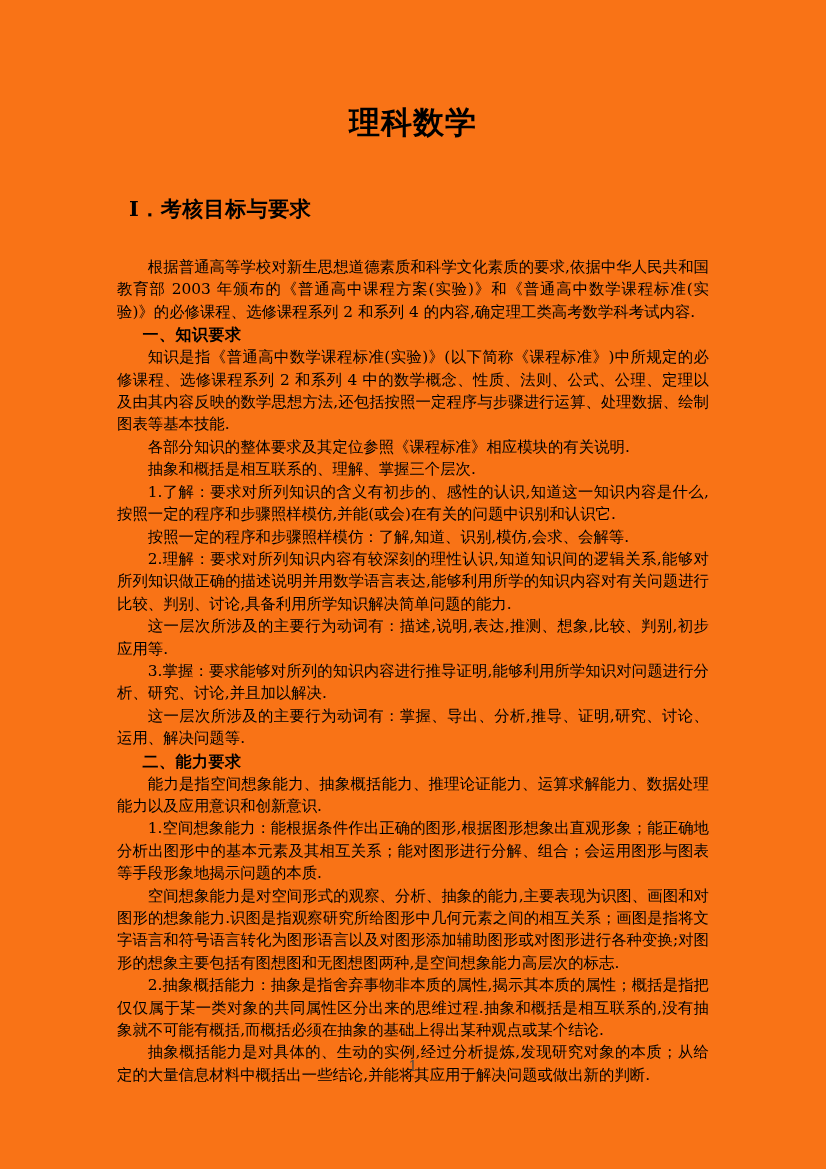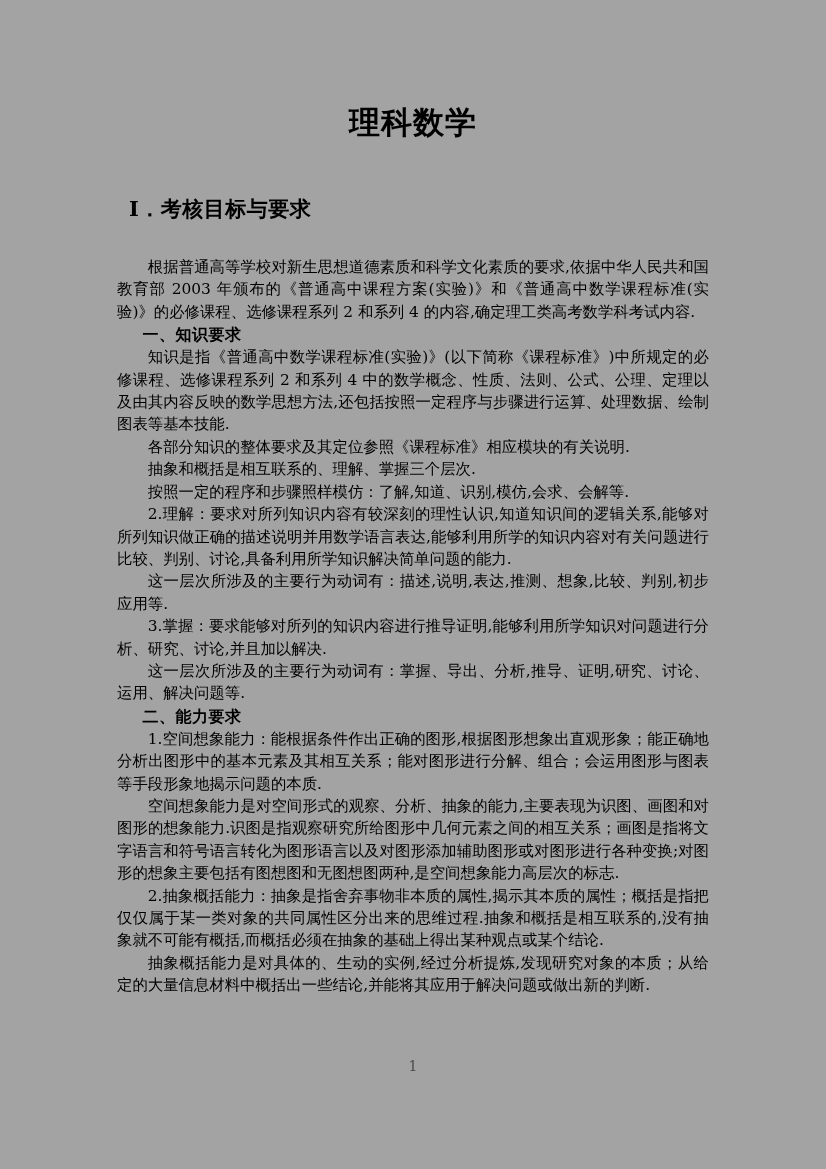--- a/index.html
+++ b/index.html
@@ -8,21 +8,21 @@
     background: #ffffff;
   }
   body {
     font-family: "DejaVu Serif", "Liberation Serif", serif;
     color: #000000;
   }
   .page {
     position: relative;
     width: 826px;
     height: 1169px;
-    background: #a3a3a3;
+    background: #f97316;
     box-sizing: border-box;
     overflow: hidden;
   }
   .content {
     position: absolute;
     left: 117px;
     top: 0;
     width: 592px;
   }
   .doc-title {
@@ -93,33 +93,35 @@
       <p class="para">根据普通高等学校对新生思想道德素质和科学文化素质的要求,依据中华人民共和国教育部 2003 年颁布的《普通高中课程方案(实验)》和《普通高中数学课程标准(实验)》的必修课程、选修课程系列 2 和系列 4 的内容,确定理工类高考数学科考试内容.</p>
 
       <h3 class="sub-head">一、知识要求</h3>
 
       <p class="para">知识是指《普通高中数学课程标准(实验)》(以下简称《课程标准》)中所规定的必修课程、选修课程系列 2 和系列 4 中的数学概念、性质、法则、公式、公理、定理以及由其内容反映的数学思想方法,还包括按照一定程序与步骤进行运算、处理数据、绘制图表等基本技能.</p>
 
       <p class="para">各部分知识的整体要求及其定位参照《课程标准》相应模块的有关说明.</p>
 
       <p class="para">抽象和概括是相互联系的、理解、掌握三个层次.</p>
 
+      <p class="para">1.了解：要求对所列知识的含义有初步的、感性的认识,知道这一知识内容是什么,按照一定的程序和步骤照样模仿,并能(或会)在有关的问题中识别和认识它.</p>
 
       <p class="para">按照一定的程序和步骤照样模仿：了解,知道、识别,模仿,会求、会解等.</p>
 
       <p class="para">2.理解：要求对所列知识内容有较深刻的理性认识,知道知识间的逻辑关系,能够对所列知识做正确的描述说明并用数学语言表达,能够利用所学的知识内容对有关问题进行比较、判别、讨论,具备利用所学知识解决简单问题的能力.</p>
 
       <p class="para">这一层次所涉及的主要行为动词有：描述,说明,表达,推测、想象,比较、判别,初步应用等.</p>
 
       <p class="para">3.掌握：要求能够对所列的知识内容进行推导证明,能够利用所学知识对问题进行分析、研究、讨论,并且加以解决.</p>
 
       <p class="para">这一层次所涉及的主要行为动词有：掌握、导出、分析,推导、证明,研究、讨论、运用、解决问题等.</p>
 
       <h3 class="sub-head">二、能力要求</h3>
 
+      <p class="para">能力是指空间想象能力、抽象概括能力、推理论证能力、运算求解能力、数据处理能力以及应用意识和创新意识.</p>
 
       <p class="para">1.空间想象能力：能根据条件作出正确的图形,根据图形想象出直观形象；能正确地分析出图形中的基本元素及其相互关系；能对图形进行分解、组合；会运用图形与图表等手段形象地揭示问题的本质.</p>
 
       <p class="para">空间想象能力是对空间形式的观察、分析、抽象的能力,主要表现为识图、画图和对图形的想象能力.识图是指观察研究所给图形中几何元素之间的相互关系；画图是指将文字语言和符号语言转化为图形语言以及对图形添加辅助图形或对图形进行各种变换;对图形的想象主要包括有图想图和无图想图两种,是空间想象能力高层次的标志.</p>
 
       <p class="para">2.抽象概括能力：抽象是指舍弃事物非本质的属性,揭示其本质的属性；概括是指把仅仅属于某一类对象的共同属性区分出来的思维过程.抽象和概括是相互联系的,没有抽象就不可能有概括,而概括必须在抽象的基础上得出某种观点或某个结论.</p>
 
       <p class="para">抽象概括能力是对具体的、生动的实例,经过分析提炼,发现研究对象的本质；从给定的大量信息材料中概括出一些结论,并能将其应用于解决问题或做出新的判断.</p>
 
     </div>

